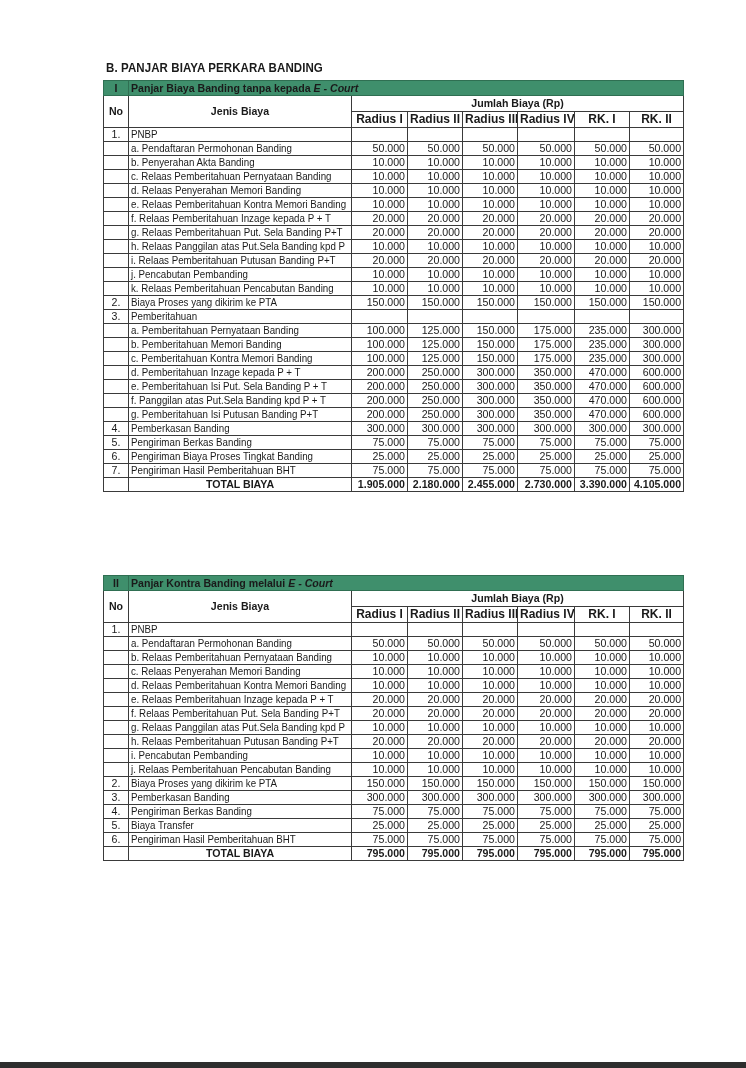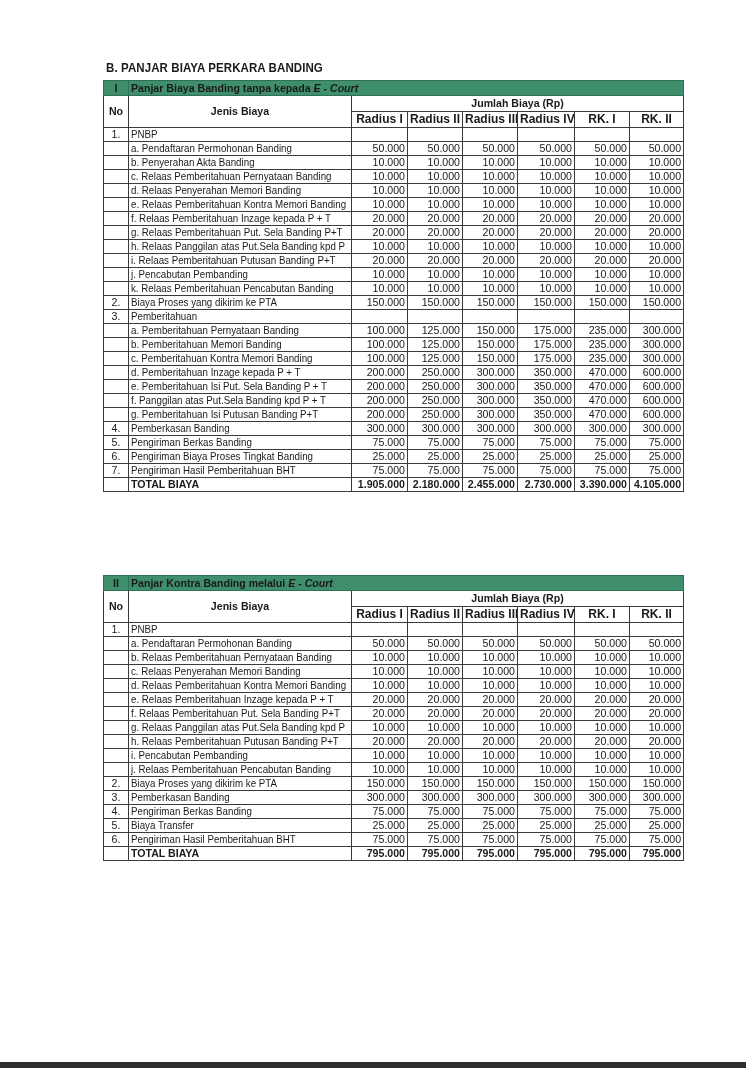--- a/index.html
+++ b/index.html
@@ -25,21 +25,21 @@
     background: #3f8f6c; color: #1a1a1a; font-weight: bold; height: 14px;
     border-color: #2f6f52;
   }
   table.fee .band .roman { text-align: center; }
   table.fee .hdr th { font-weight: bold; text-align: center; }
   table.fee .hdr th.sub { font-size: 12px; height: 15px; }
   table.fee .hdr th.group { height: 15px; }
   table.fee td.no { text-align: center; }
   table.fee td.num { text-align: right; }
   table.fee tr.total td { font-weight: bold; }
-  table.fee tr.total td.label { text-align: left; }
+  table.fee tr.total td.label { text-align: center; }
   .cond { display: inline-block; transform: scaleX(0.92); transform-origin: left center; }
   .bottom-bar {
     position: absolute; left: 0; bottom: 0; width: 746px; height: 6px; background: #2e2e2e;
   }
 </style>
 </head>
 <body>
 
 <div class="section-title">B.  PANJAR BIAYA PERKARA BANDING</div>
 

